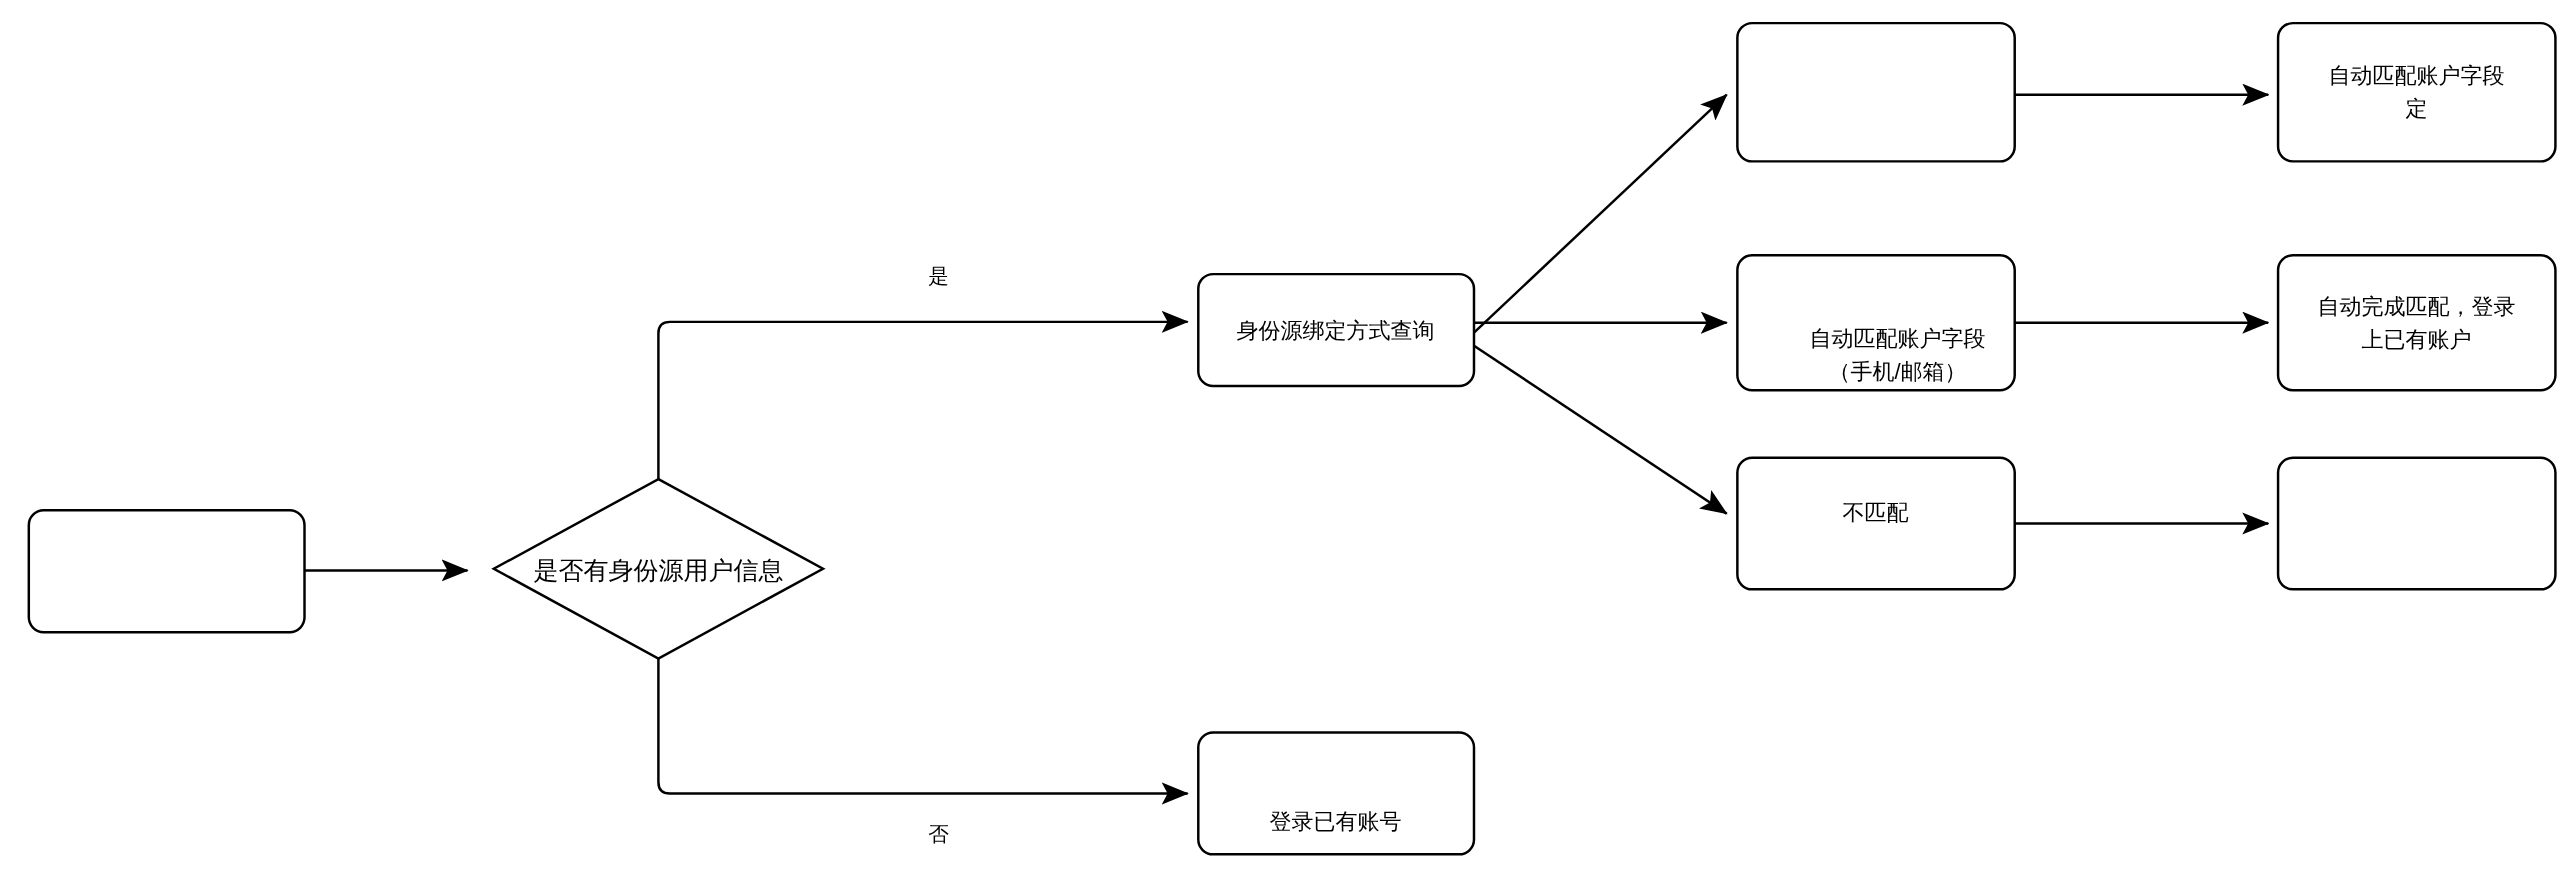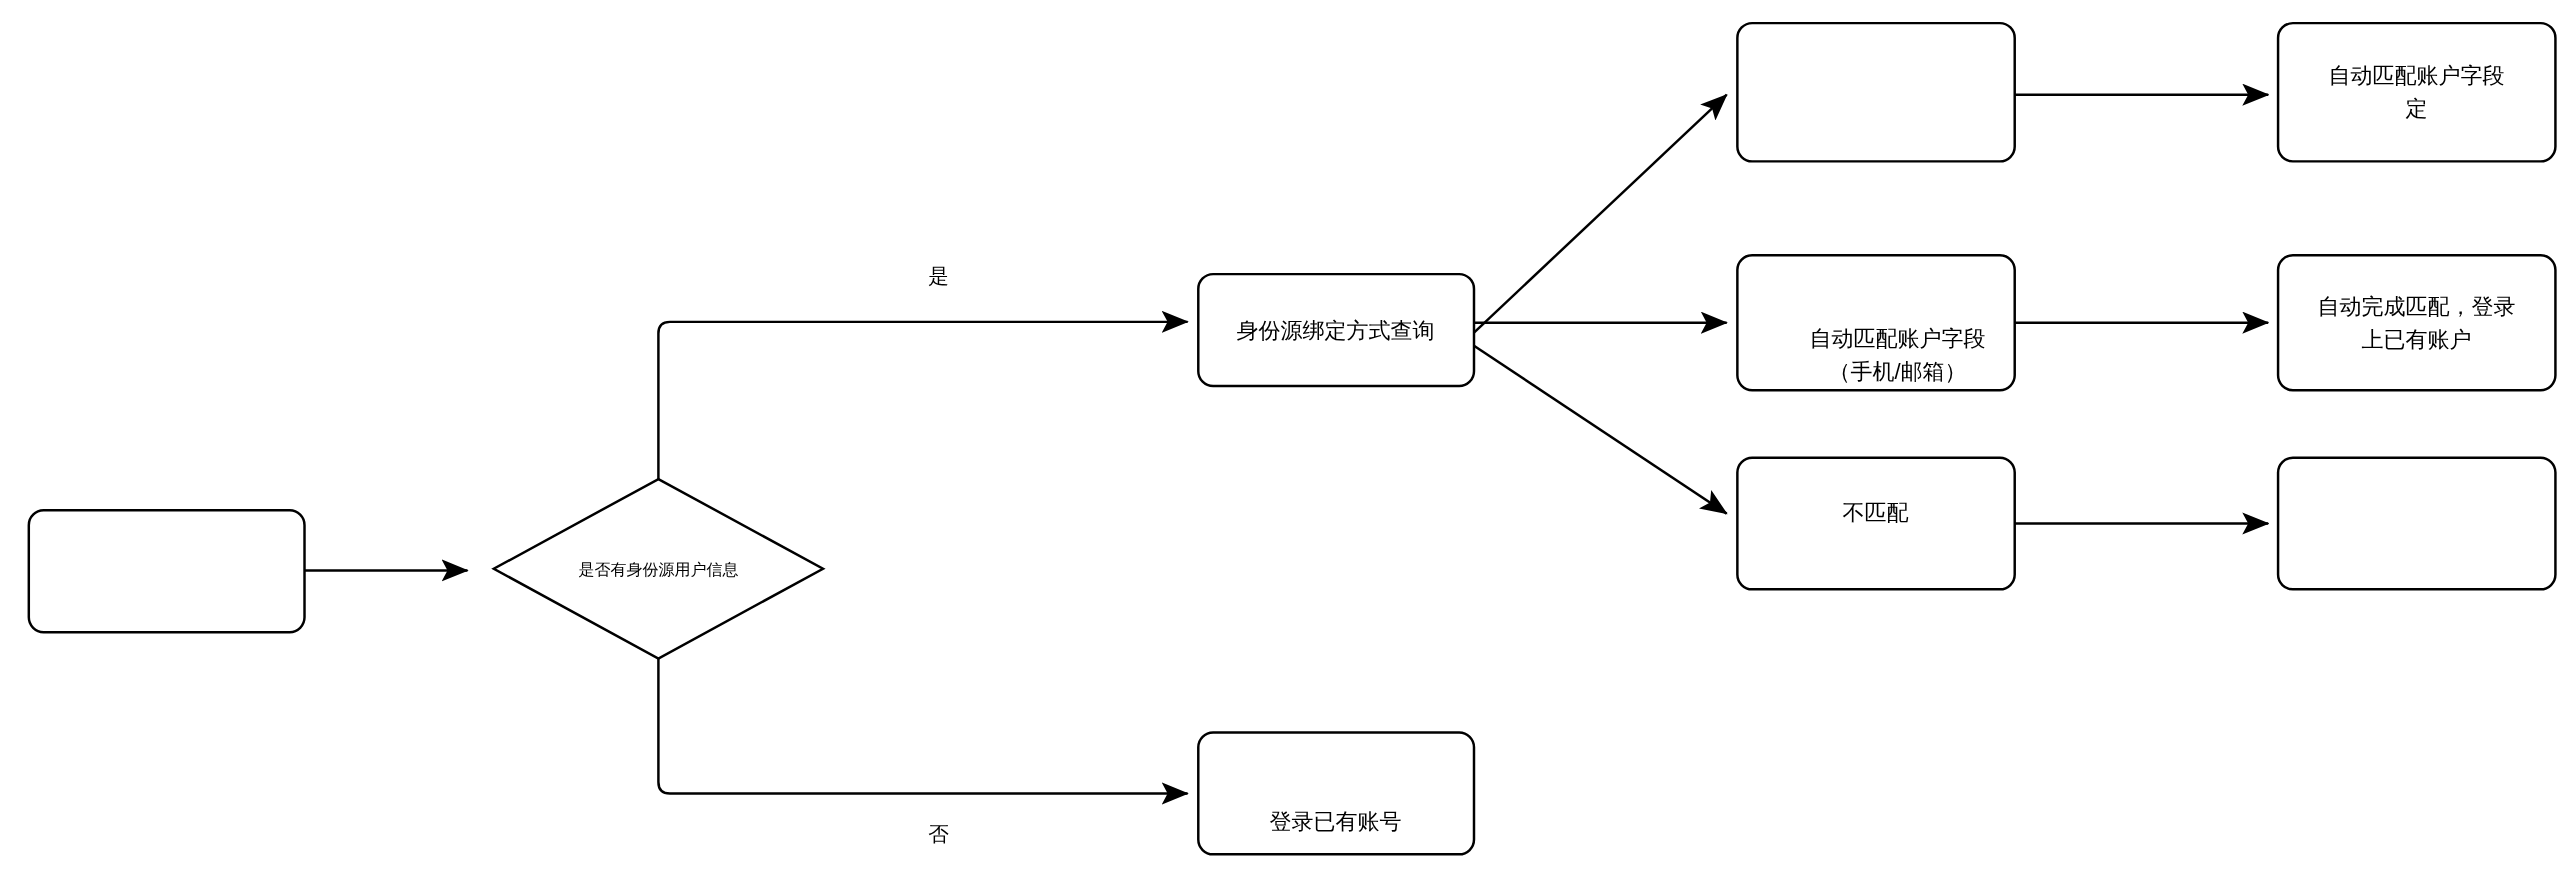--- a/index.html
+++ b/index.html
@@ -58,21 +58,21 @@
     font-size: 20.6px;
     line-height: 25px;
     text-align: center;
     white-space: nowrap;
   }
   .diamond-label {
     position: absolute;
     text-align: center;
     color: #000000;
     font-family: "Liberation Sans", "DejaVu Sans", sans-serif;
-    font-size: 16px;
+    font-size: 25px;
     line-height: 28px;
     white-space: nowrap;
   }
 </style>
 </head>
 <body>
 
 <div id="canvas">
 
   <svg class="flow" viewBox="0 0 3130 1080" xmlns="http://www.w3.org/2000/svg">

